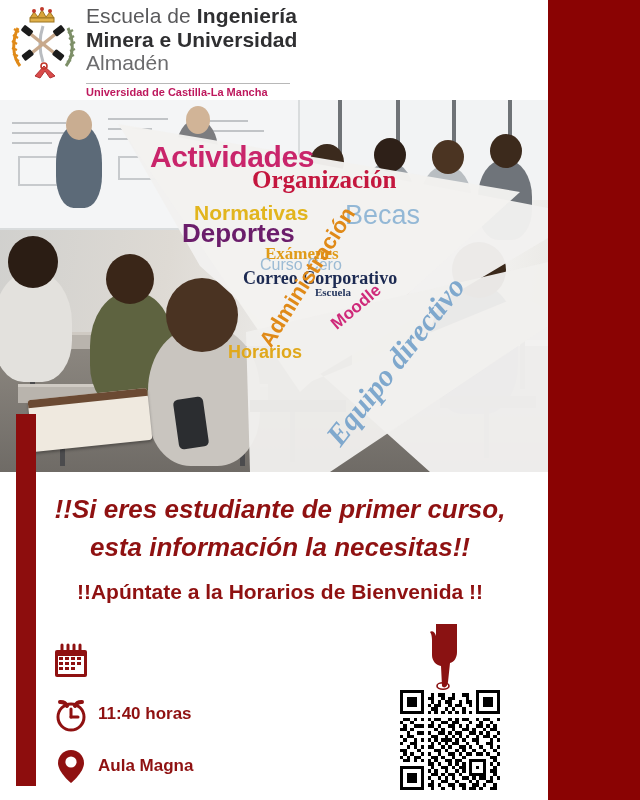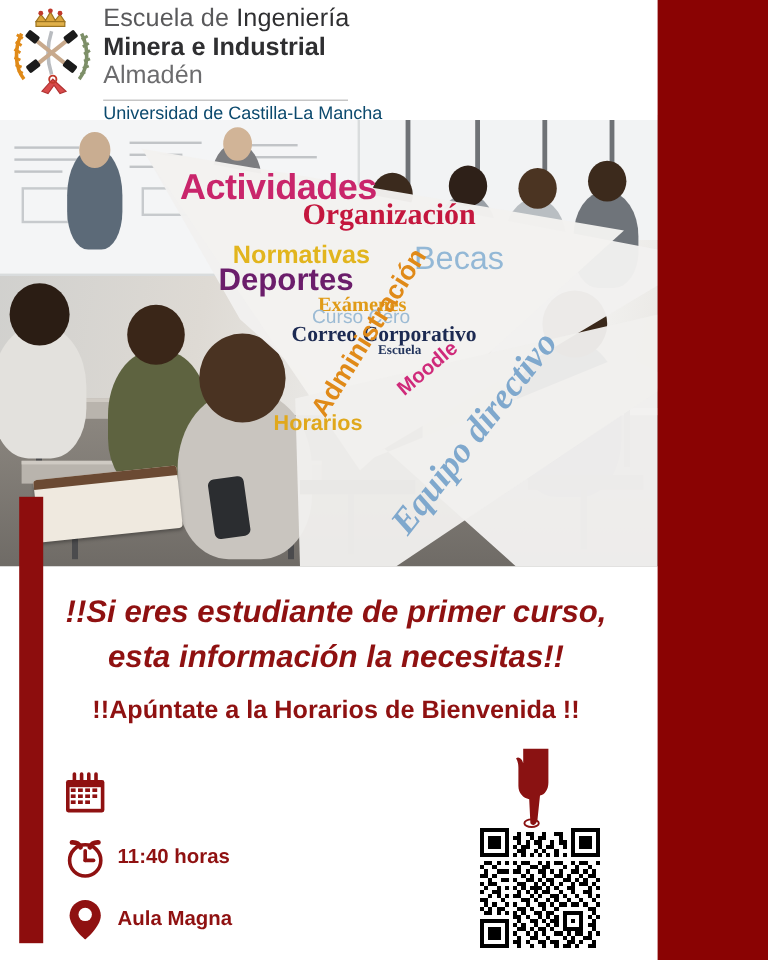--- a/index.html
+++ b/index.html
@@ -12,25 +12,25 @@
   
   .right-bar{position:absolute;left:548px;top:0;width:92px;height:800px;background:#8a0303;z-index:40;}
   
   .left-bar{position:absolute;left:16px;top:414px;width:20px;height:372px;background:#8d0d0d;z-index:30;}
 
   
   .header{position:absolute;left:0;top:0;width:548px;height:100px;background:#ffffff;z-index:20;}
   .emblem{position:absolute;left:6px;top:4px;width:76px;height:84px;}
   .school-text{position:absolute;left:86px;top:4px;width:300px;}
   .school-l1{font-size:21px;color:#59595b;letter-spacing:.1px;line-height:1.12;white-space:nowrap;}
-  .school-l1 b{color:#2f2f31;font-weight:normal;}
+  .school-l1 b{color:#2f2f31;font-weight:bold;}
   .school-l2{font-size:21px;color:#2f2f31;font-weight:bold;line-height:1.12;white-space:nowrap;}
   .school-l3{font-size:21px;color:#6c6c6e;line-height:1.15;white-space:nowrap;}
   .rule{position:absolute;left:86px;top:83px;width:204px;height:1px;background:#b8b8b8;}
-  .uni{position:absolute;left:86px;top:86px;font-size:15px;color:#0c4a6e;white-space:nowrap;}
+  .uni{position:absolute;left:86px;top:86px;font-size:11px;color:#be185d;white-space:nowrap;font-weight:bold;}
 
   
   .photo{position:absolute;left:0;top:96px;width:548px;height:376px;overflow:hidden;z-index:10;background:#8d8a86;}
   .ph-right-win{position:absolute;left:0;top:0;width:640px;height:376px;
     background:linear-gradient(100deg,#cfcfcd 0%,#dedad4 28%,#efefee 52%,#f7f7f6 68%,#e6e4e0 88%,#bfbcb6 100%);}
   
   .win{position:absolute;left:300px;top:-96px;width:260px;height:200px;background:#f2f3f4;}
   .win .mullion{position:absolute;top:0;bottom:0;width:4px;background:#6f7276;}
   
   .board{position:absolute;left:-4px;top:-60px;width:300px;height:190px;background:#f4f5f6;border:2px solid #d9dcdd;}
@@ -214,21 +214,21 @@
       <rect x="47" y="23" width="11" height="7" rx="1.4" fill="#1b1b1b" transform="rotate(-38 53 26)"></rect>
       <rect x="16" y="48" width="11" height="7" rx="1.4" fill="#1b1b1b" transform="rotate(-38 21 51)"></rect>
       <rect x="47" y="48" width="11" height="7" rx="1.4" fill="#1b1b1b" transform="rotate(38 53 51)"></rect>
 
       <path d="M38,62 l-9,10 l5,2 l5,-7 l5,7 l5,-2 Z" fill="#d94b4b" stroke="#b03232" stroke-width="1"></path>
       <circle cx="38" cy="62" r="3" fill="none" stroke="#c0392b" stroke-width="1.6"></circle>
     </svg>
 
     <div class="school-text">
       <div class="school-l1"><span>Escuela de </span><b>Ingeniería</b></div>
-      <div class="school-l2">Minera e Industrial</div>
+      <div class="school-l2">Minera e Universidad</div>
       <div class="school-l3">Almadén</div>
     </div>
     <div class="rule"></div>
     <div class="uni">Universidad de Castilla-La Mancha</div>
   </div>
 
   <div class="textblock">
     <div class="head1">!!Si eres estudiante de primer curso,</div>
     <div class="head2">esta información la necesitas!!</div>
     <div class="head3">!!Apúntate a la Horarios de Bienvenida !!</div>

